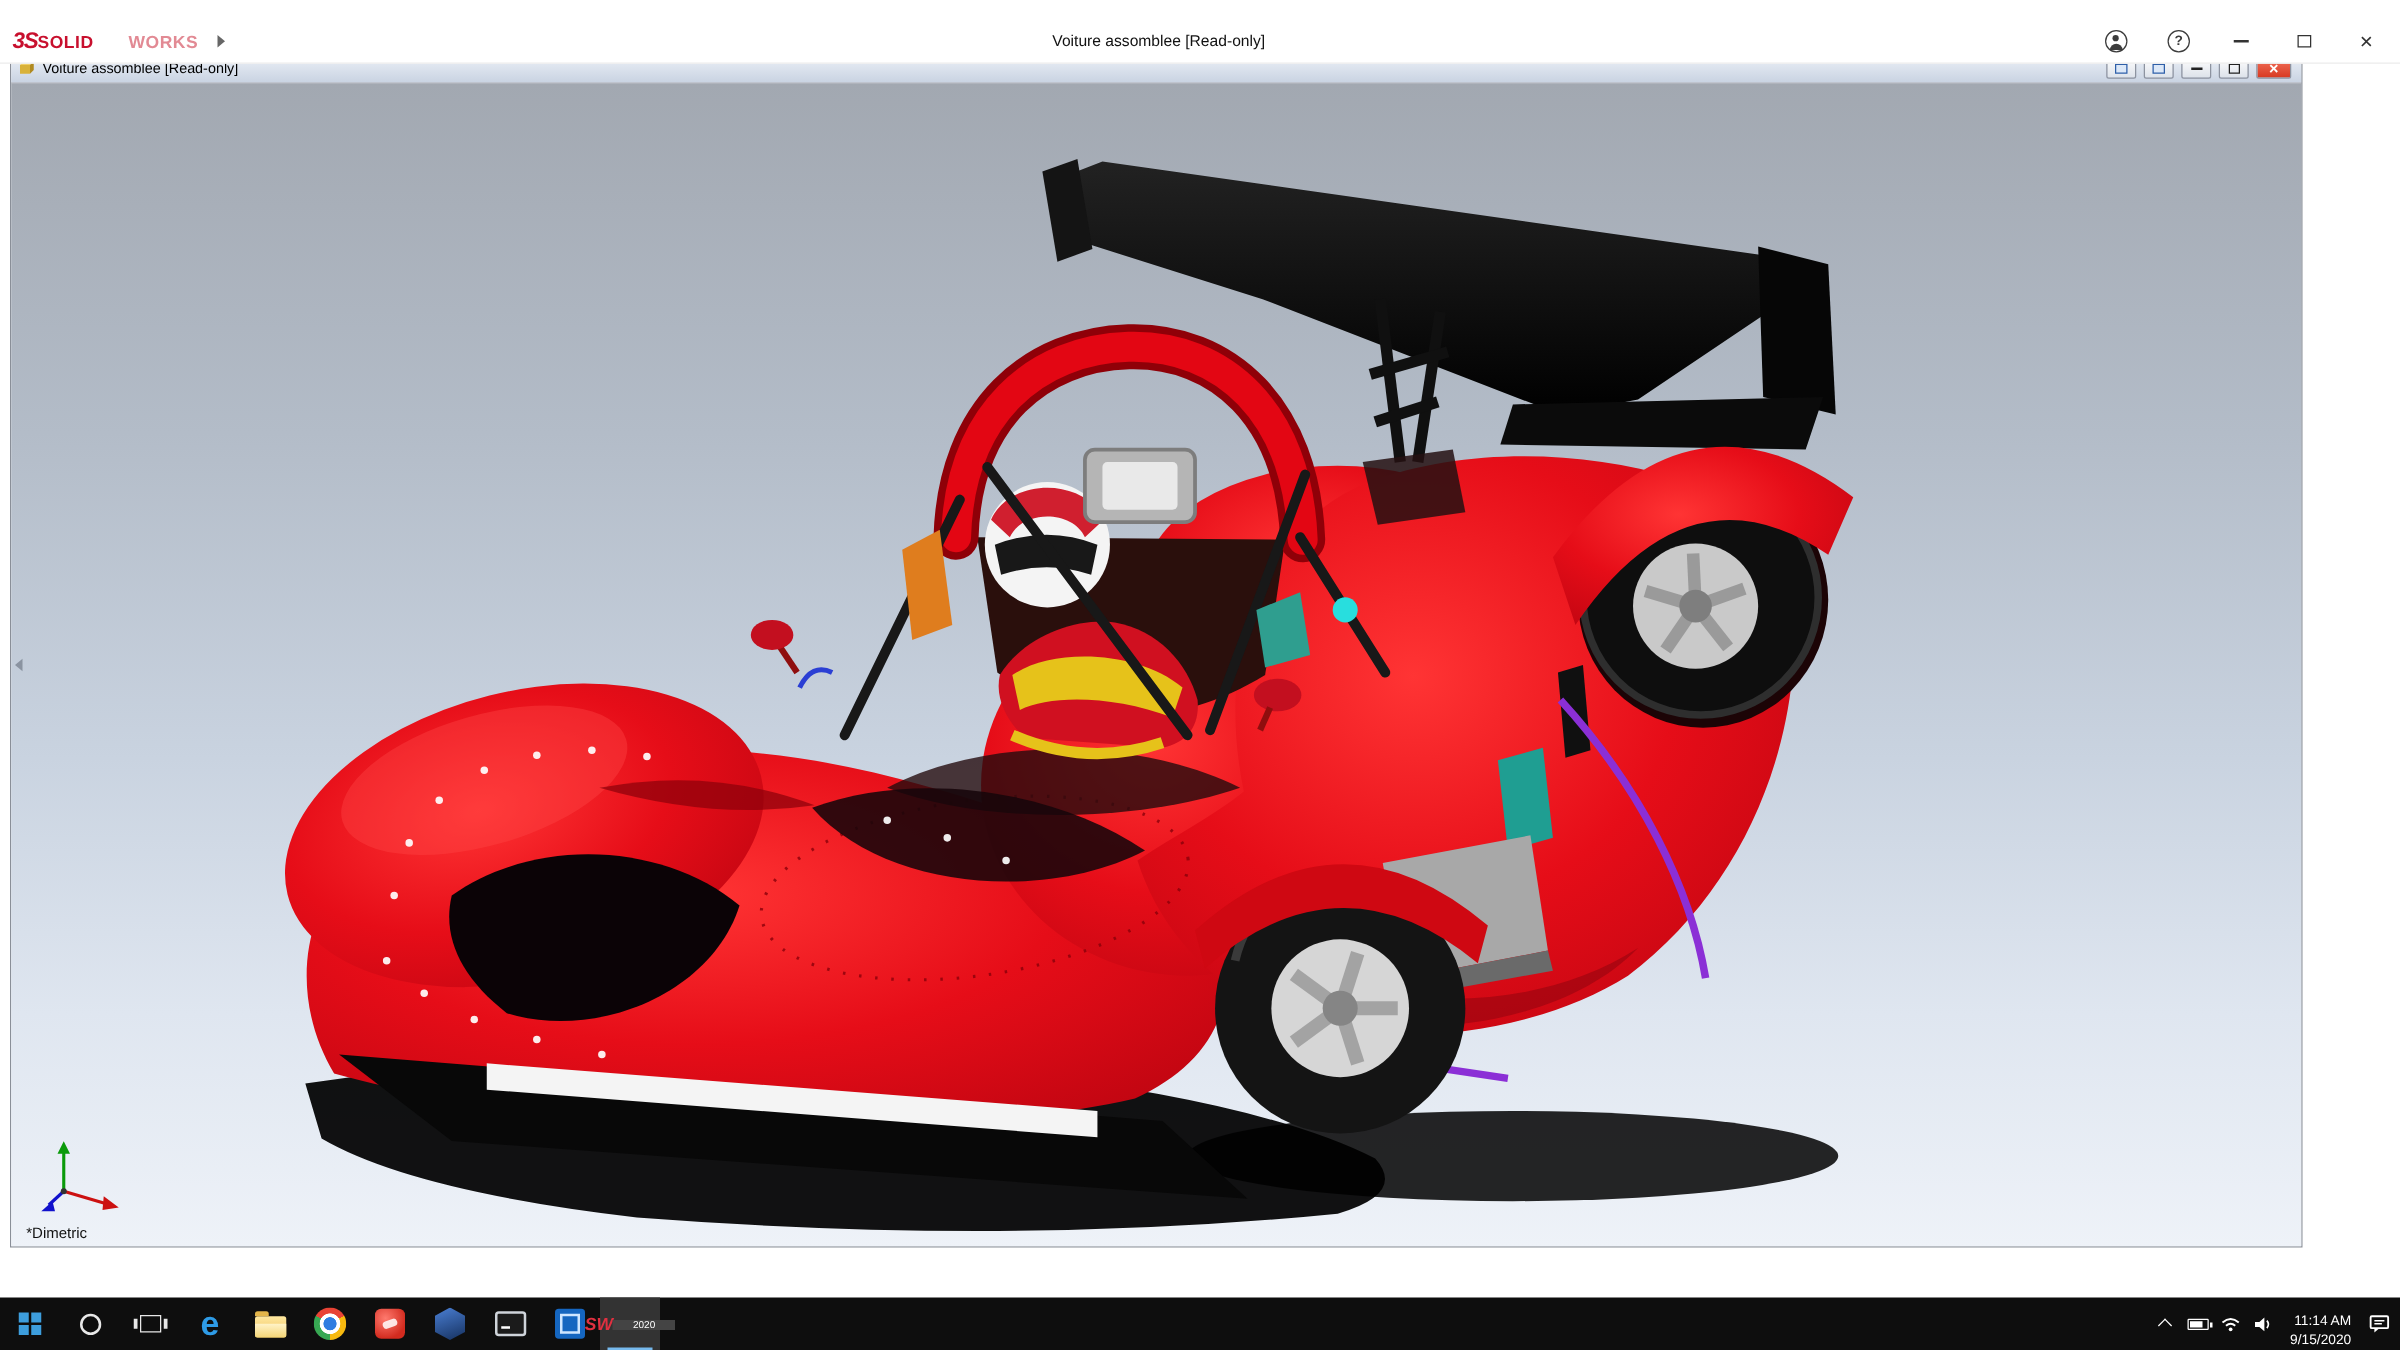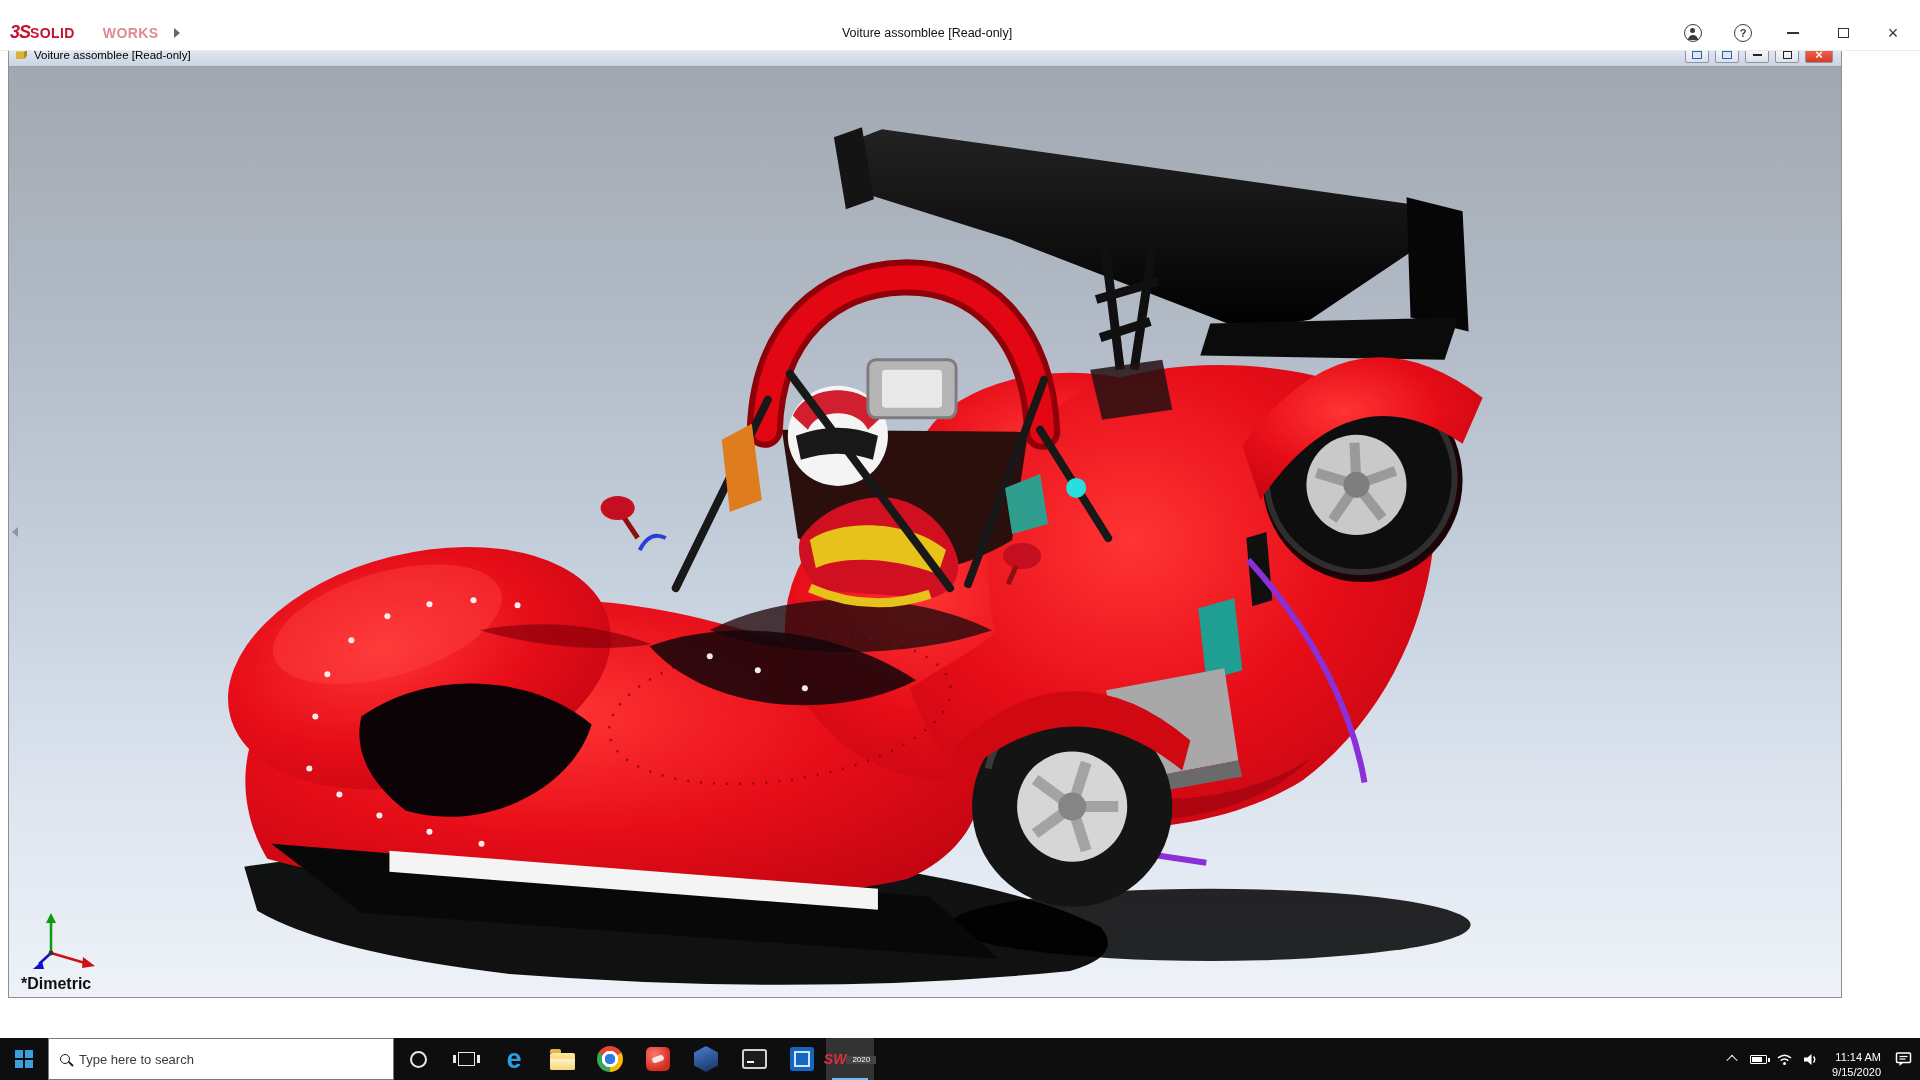--- a/index.html
+++ b/index.html
@@ -38,21 +38,21 @@
   .tile-ico { width:10px; height:8px; border:1.5px solid #2f5fa8; background:#dce8f8; display:block; }
   .mini-bar { width:9px; height:2px; background:#222; display:block; }
   .rest-box { width:9px; height:8px; border:1.5px solid #222; display:block; }
   .doc-close { width:28px; background:linear-gradient(#f2705a,#d83a22); color:#fff; font-size:13px; font-weight:bold; }
 
   
   .viewport { position:absolute; top:24px; left:0; right:0; bottom:0;
     background:linear-gradient(180deg,#a2a8b1 0%, #b3bcc8 30%, #c9d3e0 58%, #dfe6f0 80%, #eef2f8 100%); overflow:hidden; }
   .car-svg { position:absolute; inset:0; width:100%; height:100%; }
   .triad { position:absolute; left:22px; bottom:24px; width:72px; height:64px; }
-  .view-label { position:absolute; left:12px; bottom:4px; font-size:16px; font-weight:bold; color:#111; }
+  .view-label { position:absolute; left:12px; bottom:4px; font-size:12px; font-weight:normal; color:#111; }
   .collapse-tab { position:absolute; left:0; top:calc(50% - 15px); width:12px; height:30px; display:flex;
     align-items:center; justify-content:center; cursor:pointer; background:none; border:none; }
   .collapse-tri { width:0; height:0; border-top:5px solid transparent; border-bottom:5px solid transparent; border-right:6px solid #8a93a0; }
 
   
   .taskbar { position:absolute; left:0; bottom:0; width:1920px; height:42px; background:#0e0e0e;
     display:flex; align-items:stretch; z-index:10; }
   .tb-btn { width:48px; border:none; background:none; cursor:pointer; display:flex; align-items:center;
     justify-content:center; position:relative; flex:none; }
   .tb-btn.active { background:#333; }
@@ -81,21 +81,21 @@
   .red-app-icon { width:24px; height:24px; border-radius:5px; background:radial-gradient(circle at 35% 32%, #ff7a6e, #d22b1f 72%); position:relative; display:block; }
   .red-app-icon::after { content:""; position:absolute; left:6px; top:9px; width:12px; height:6px; border-radius:6px; background:#fff; opacity:.85; transform:rotate(-20deg); }
   .hex-app-icon { width:24px; height:26px; background:linear-gradient(160deg,#4a7fd4,#16315f);
     clip-path:polygon(50% 0,100% 25%,100% 75%,50% 100%,0 75%,0 25%); display:block; }
   .terminal-icon { width:25px; height:20px; background:#1b1b1b; border:2px solid #cfd4da; border-radius:3px; position:relative; display:block; }
   .terminal-icon::after { content:""; position:absolute; left:3px; bottom:4px; width:7px; height:2px; background:#fff; }
   .bluetile-icon { width:24px; height:24px; background:#1566c0; border-radius:3px; display:flex; align-items:center; justify-content:center; }
   .bluetile-icon::after { content:""; width:12px; height:12px; border:2px solid #cfe6ff; display:block; }
   .sw-icon { display:flex; flex-direction:row; align-items:center; justify-content:flex-end; line-height:1; }
   .sw-text { color:#e03040; font-weight:bold; font-style:italic; font-size:14px; }
-  .sw-badge { background:#444; color:#fff; font-size:8px; padding:0 6px; margin-top:2px; }
+  .sw-badge { background:#444; color:#fff; font-size:8px; padding:0 16px; margin-top:2px; }
   .tray { margin-left:auto; display:flex; align-items:stretch; padding-right:4px; }
   .tray-btn { width:26px; border:none; background:none; cursor:pointer; display:flex; align-items:center; justify-content:center; flex:none; }
   .chevron-up { width:8px; height:8px; border-left:1.7px solid #fff; border-top:1.7px solid #fff;
     transform:rotate(45deg) translate(1px,1px); display:block; }
   .battery-glyph { width:17px; height:9px; border:1.4px solid #fff; border-radius:1px; position:relative; display:block; }
   .battery-glyph::before { content:""; position:absolute; right:-4px; top:2px; width:2px; height:4px; background:#fff; }
   .battery-glyph::after { content:""; position:absolute; left:1px; top:1px; bottom:1px; width:10px; background:#fff; }
   .clock-btn { border:none; background:none; cursor:pointer; display:flex; flex-direction:column;
     align-items:flex-end; justify-content:flex-end; color:#fff; font-size:11px; line-height:1.35; padding:0 9px; font-family:"Liberation Sans", sans-serif; }
 </style>
@@ -345,24 +345,20 @@
   <footer class="taskbar">
     <button class="tb-btn">
       <span class="win-icon">
           <span></span>
           <span></span>
           <span></span>
           <span></span>
         </span>
     </button>
 
-    <div class="search-box">
-      <span class="search-glyph"></span>
-      <input type="text" placeholder="Type here to search" style="">
-    </div>
 
     <button class="tb-btn">
       <span class="cortana-icon"></span>
     </button>
     <button class="tb-btn">
       <span class="taskview-icon"></span>
     </button>
     <button class="tb-btn">
       <span class="edge-glyph">e</span>
     </button>

